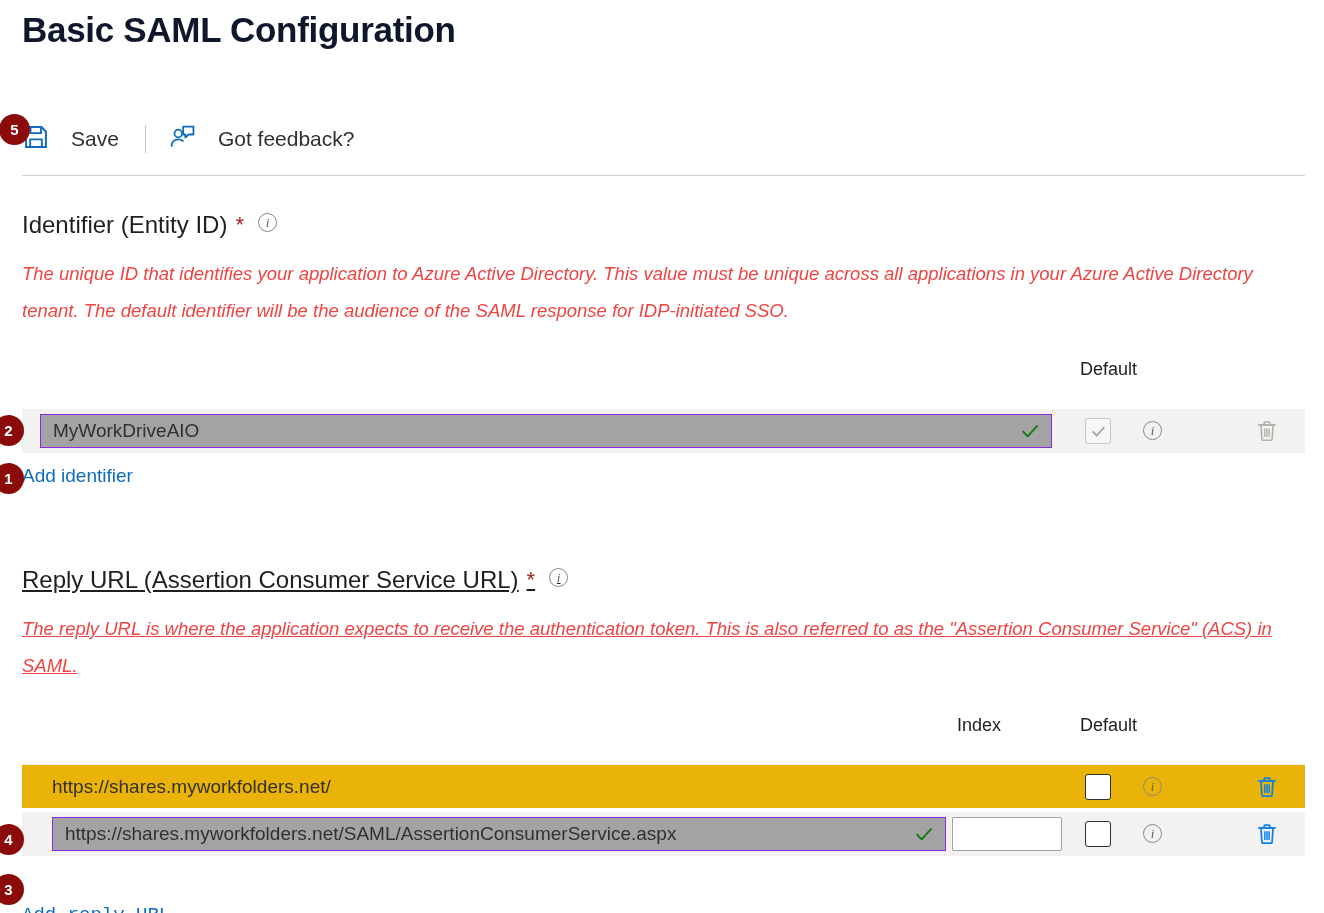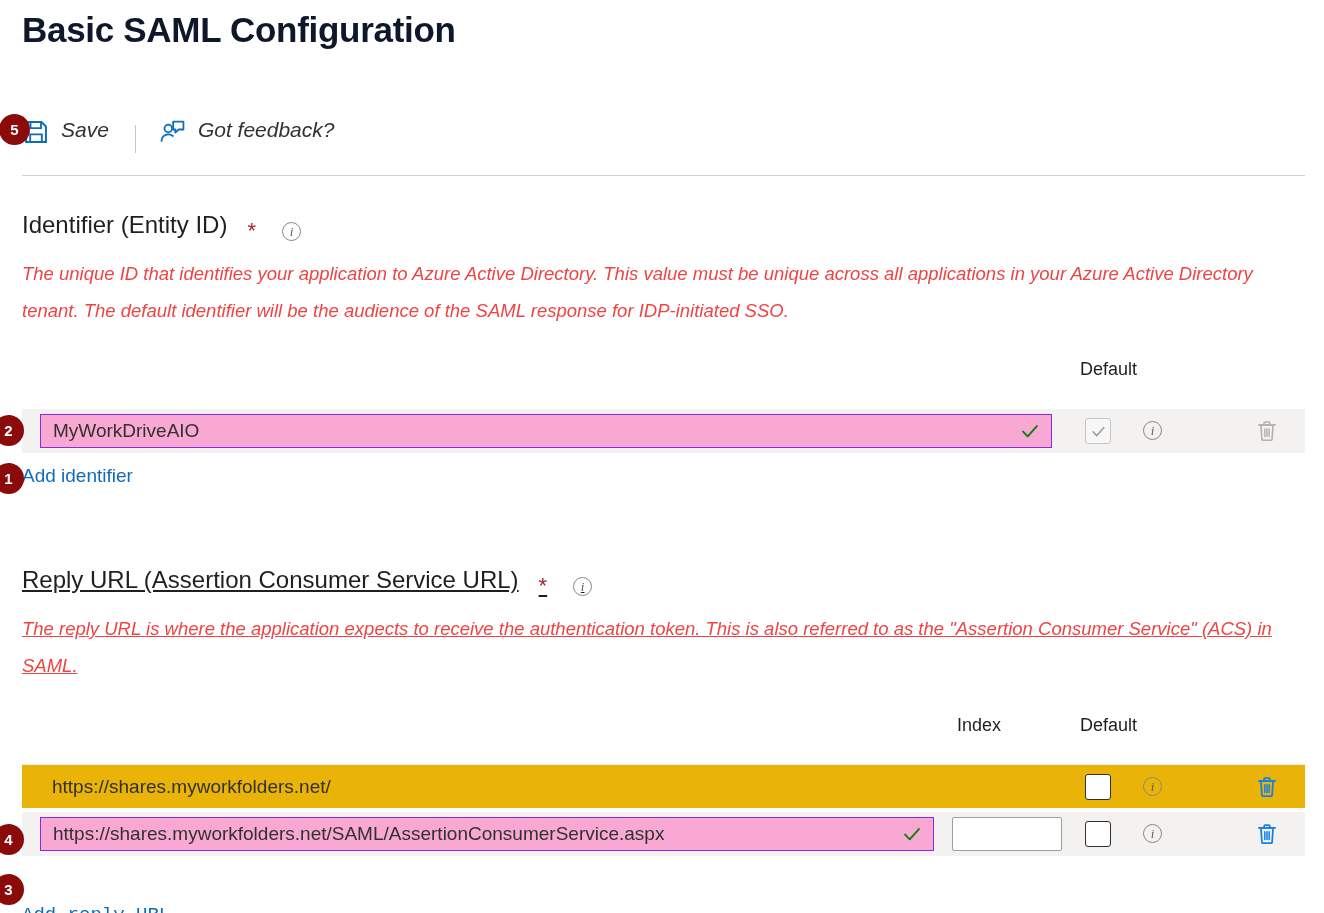--- a/index.html
+++ b/index.html
@@ -32,26 +32,25 @@
   .command-bar {
     position: absolute;
     left: 22px;
     top: 118px;
     height: 42px;
     display: flex;
     align-items: center;
   }
   .cmd-button {
     display: flex;
-    align-items: flex-start;
-    gap: 11px;
+    align-items: center;
+    gap: 21px;
     cursor: pointer;
     height: 42px;
     padding-right: 4px;
-    font-style: italic;
   }
   .cmd-label {
     font-size: 21px;
     color: #323130;
     white-space: nowrap;
   }
   .cmd-sep {
     width: 1px;
     height: 28px;
     background: #c8c6c4;
@@ -65,22 +64,22 @@
     height: 1px;
     background: #d2d0ce;
   }
 
   
   .section-heading {
     position: absolute;
     font-size: 24px;
     color: #201f1e;
     display: flex;
-    align-items: flex-end;
-    gap: 12px;
+    align-items: flex-start;
+    gap: 0px;
     white-space: nowrap;
   }
   .req-star {
     color: #a4262c;
     font-size: 22px;
     margin-left: 8px;
     line-height: 1;
     position: relative;
     top: 3px;
   }
@@ -130,21 +129,21 @@
     box-sizing: border-box;
   }
   .row.shaded { background: #f3f2f1; }
   .row.plain  { background: #eab308; border-top: 1px solid #edebe9; }
 
   .text-input {
     position: absolute;
     top: 5px;
     height: 34px;
     box-sizing: border-box;
-    background: #f9a8d4;
+    background: #a3a3a3;
     border: 1.3px solid #8a2be2;
     display: flex;
     align-items: center;
     padding: 0 10px 0 12px;
     cursor: text;
   }
   .input-value {
     font-size: 19px;
     color: #323130;
     flex: 1;
@@ -323,21 +322,21 @@
 
   <svg class="trash" style="left:1232px;" viewBox="0 0 24 24" fill="none">
     <path d="M4.5 6.4h15" stroke="#0f82e8" stroke-width="1.6" stroke-linecap="round"></path>
     <path d="M9.4 6.4V4.6c0-.5.4-.9.9-.9h3.4c.5 0 .9.4.9.9v1.8" stroke="#0f82e8" stroke-width="1.6"></path>
     <path d="M6.4 6.4h11.2l-.9 13.2c0 .5-.4.9-.9.9H8.2c-.5 0-.9-.4-.9-.9L6.4 6.4z" stroke="#0f82e8" stroke-width="1.6" stroke-linejoin="round"></path>
     <path d="M10 10v7M12 10v7M14 10v7" stroke="#0f82e8" stroke-width="1.4" stroke-linecap="round"></path>
   </svg>
 </div>
 
 <div class="row shaded" style="top:812px;">
-  <div class="text-input" style="left:18px; width:894px;gap:24px;">
+  <div class="text-input" style="left:30px; width:894px;gap:24px;">
     <span class="input-value">https://shares.myworkfolders.net/SAML/AssertionConsumerService.aspx</span>
     <svg class="valid-check" viewBox="0 0 24 24" fill="none">
       <path d="M4.5 12.6l5 5.2L19.5 6.6" stroke="#107c10" stroke-width="2.1" stroke-linecap="round" stroke-linejoin="round"></path>
     </svg>
   </div>
 
   <div class="index-input" style="left:930px; width:110px;"></div>
 
   <div class="cbx enabled" style="left:1063px;"></div>
 

